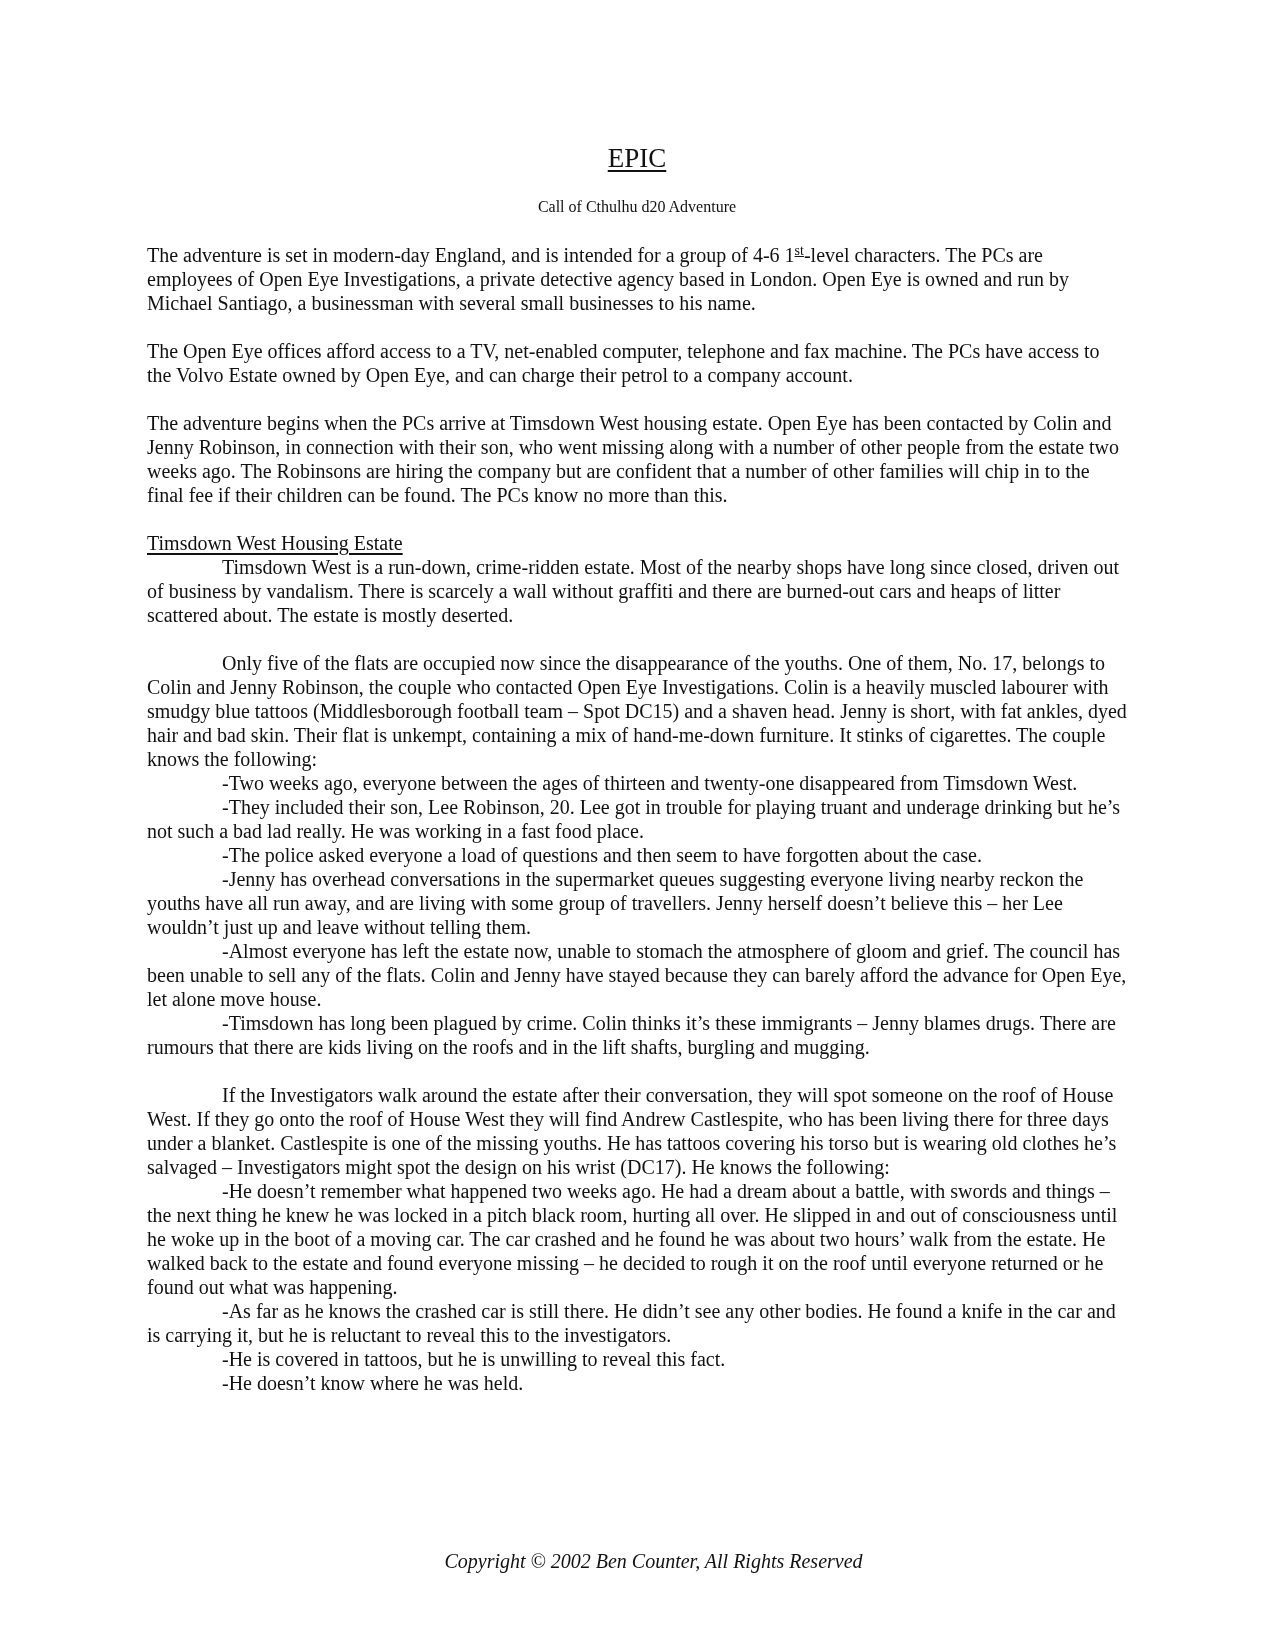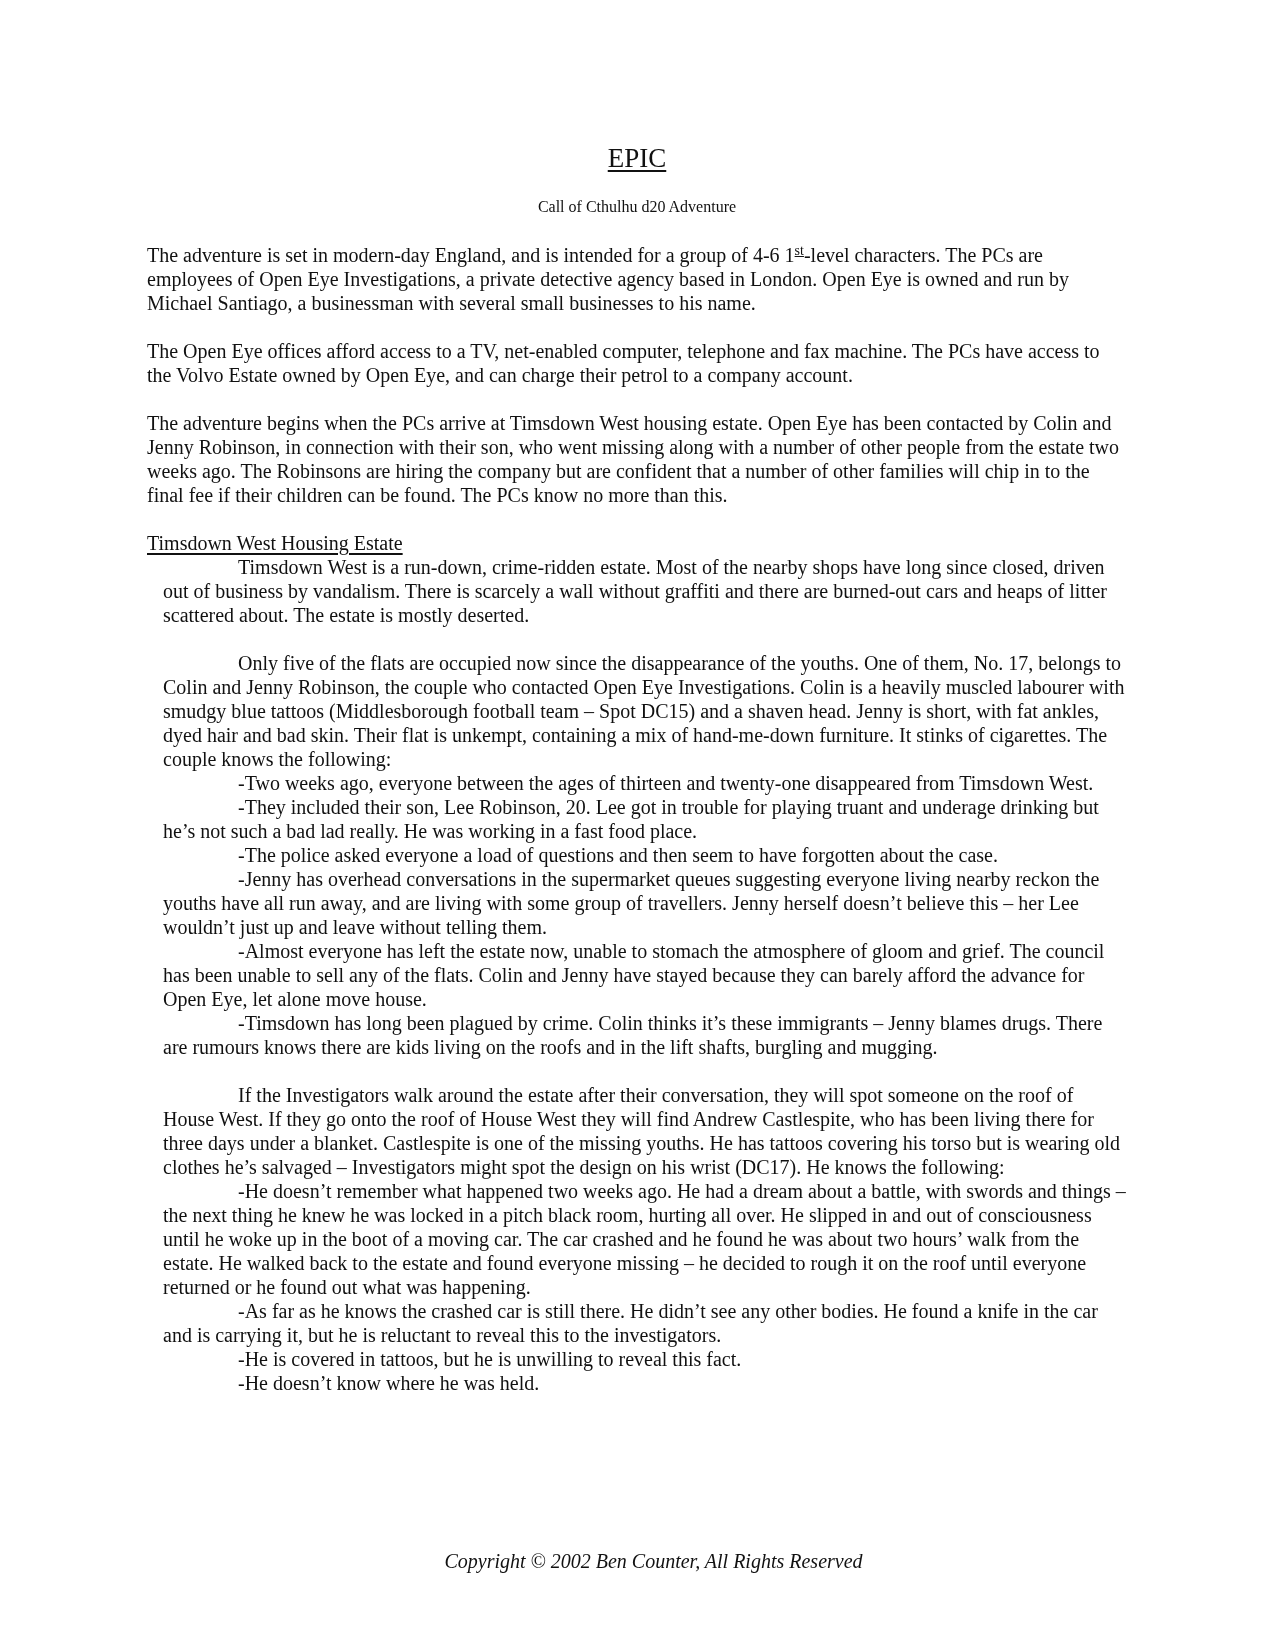--- a/index.html
+++ b/index.html
@@ -51,21 +51,20 @@
       line-height: 24px;
     }
     p {
       margin: 0;
     }
     .gap {
       height: 24px;
     }
     .indent {
       text-indent: 75px;
-      margin-left: 16px;
     }
     .heading {
       text-decoration: underline;
       text-underline-offset: 3px;
     }
     sup {
       font-size: 14px;
       line-height: 0;
       vertical-align: 7px;
       text-decoration: underline;
@@ -108,21 +107,21 @@
     <div class="gap"></div>
 
 
     <p class="indent">Only five of the flats are occupied now since the disappearance of the youths. One of them, No. 17, belongs to Colin and Jenny Robinson, the couple who contacted Open Eye Investigations. Colin is a heavily muscled labourer with smudgy blue tattoos (Middlesborough football team – Spot DC15) and a shaven head. Jenny is short, with fat ankles, dyed hair and bad skin. Their flat is unkempt, containing a mix of hand-me-down furniture. It stinks of cigarettes. The couple knows the following:</p>
 
     <p class="indent">-Two weeks ago, everyone between the ages of thirteen and twenty-one disappeared from Timsdown West.</p>
     <p class="indent">-They included their son, Lee Robinson, 20. Lee got in trouble for playing truant and underage drinking but he’s not such a bad lad really. He was working in a fast food place.</p>
     <p class="indent">-The police asked everyone a load of questions and then seem to have forgotten about the case.</p>
     <p class="indent">-Jenny has overhead conversations in the supermarket queues suggesting everyone living nearby reckon the youths have all run away, and are living with some group of travellers. Jenny herself doesn’t believe this – her Lee wouldn’t just up and leave without telling them.</p>
     <p class="indent">-Almost everyone has left the estate now, unable to stomach the atmosphere of gloom and grief. The council has been unable to sell any of the flats. Colin and Jenny have stayed because they can barely afford the advance for Open Eye, let alone move house.</p>
-    <p class="indent">-Timsdown has long been plagued by crime. Colin thinks it’s these immigrants – Jenny blames drugs. There are rumours knows there are kids living on the roofs and in the lift shafts, burgling and mugging.</p>
+    <p class="indent">-Timsdown has long been plagued by crime. Colin thinks it’s these immigrants – Jenny blames drugs. There are rumours that there are kids living on the roofs and in the lift shafts, burgling and mugging.</p>
     <div class="gap"></div>
 
     <p class="indent">If the Investigators walk around the estate after their conversation, they will spot someone on the roof of House West. If they go onto the roof of House West they will find Andrew Castlespite, who has been living there for three days under a blanket. Castlespite is one of the missing youths. He has tattoos covering his torso but is wearing old clothes he’s salvaged – Investigators might spot the design on his wrist (DC17). He knows the following:</p>
 
     <p class="indent">-He doesn’t remember what happened two weeks ago. He had a dream about a battle, with swords and things – the next thing he knew he was locked in a pitch black room, hurting all over. He slipped in and out of consciousness until he woke up in the boot of a moving car. The car crashed and he found he was about two hours’ walk from the estate. He walked back to the estate and found everyone missing – he decided to rough it on the roof until everyone returned or he found out what was happening.</p>
     <p class="indent">-As far as he knows the crashed car is still there. He didn’t see any other bodies. He found a knife in the car and is carrying it, but he is reluctant to reveal this to the investigators.</p>
     <p class="indent">-He is covered in tattoos, but he is unwilling to reveal this fact.</p>
     <p class="indent">-He doesn’t know where he was held.</p>
 
   </div>

